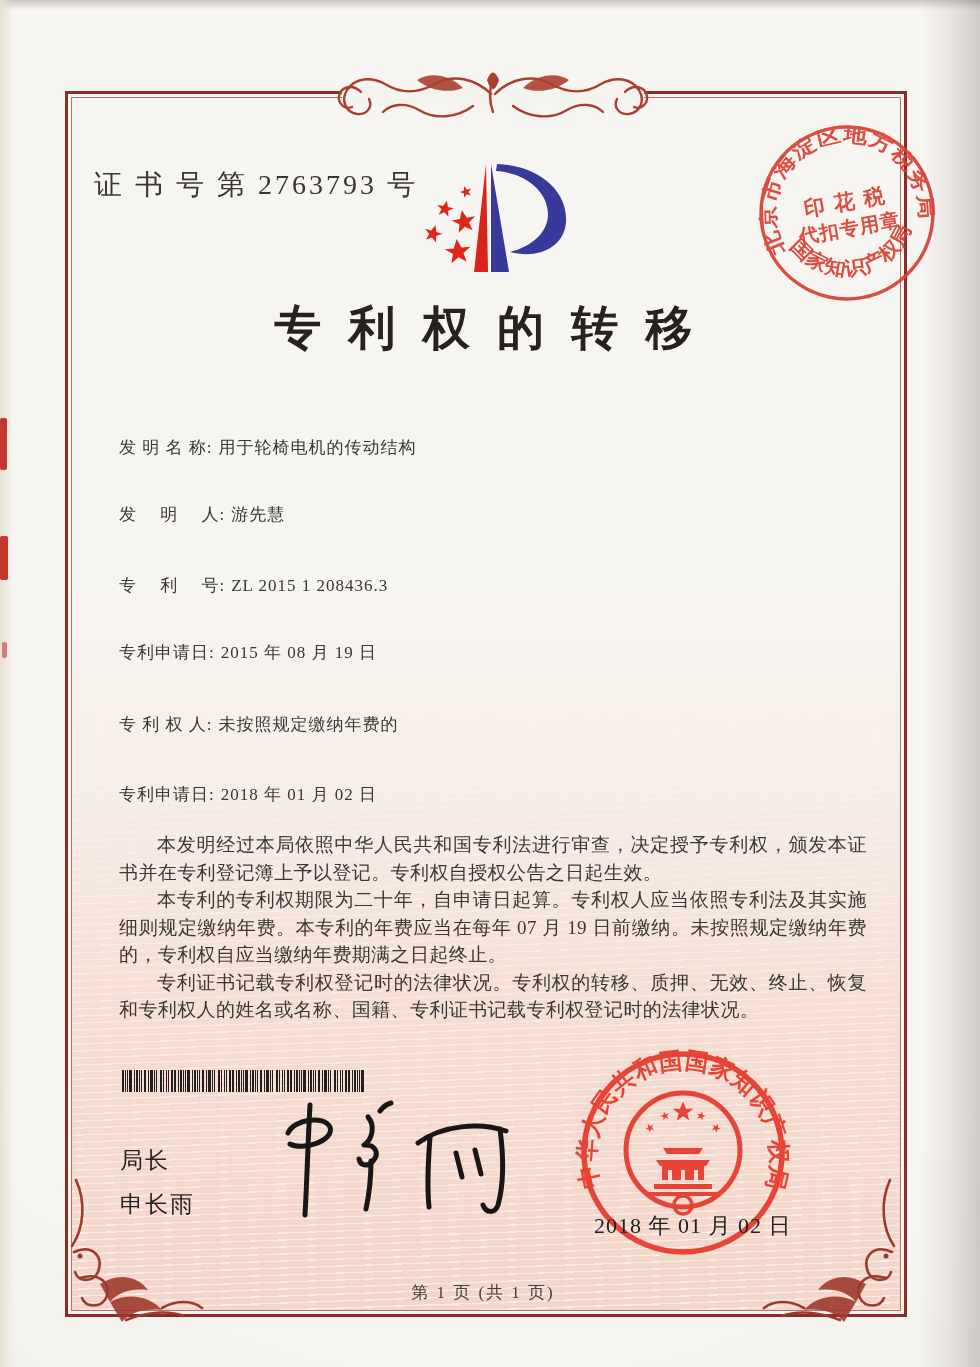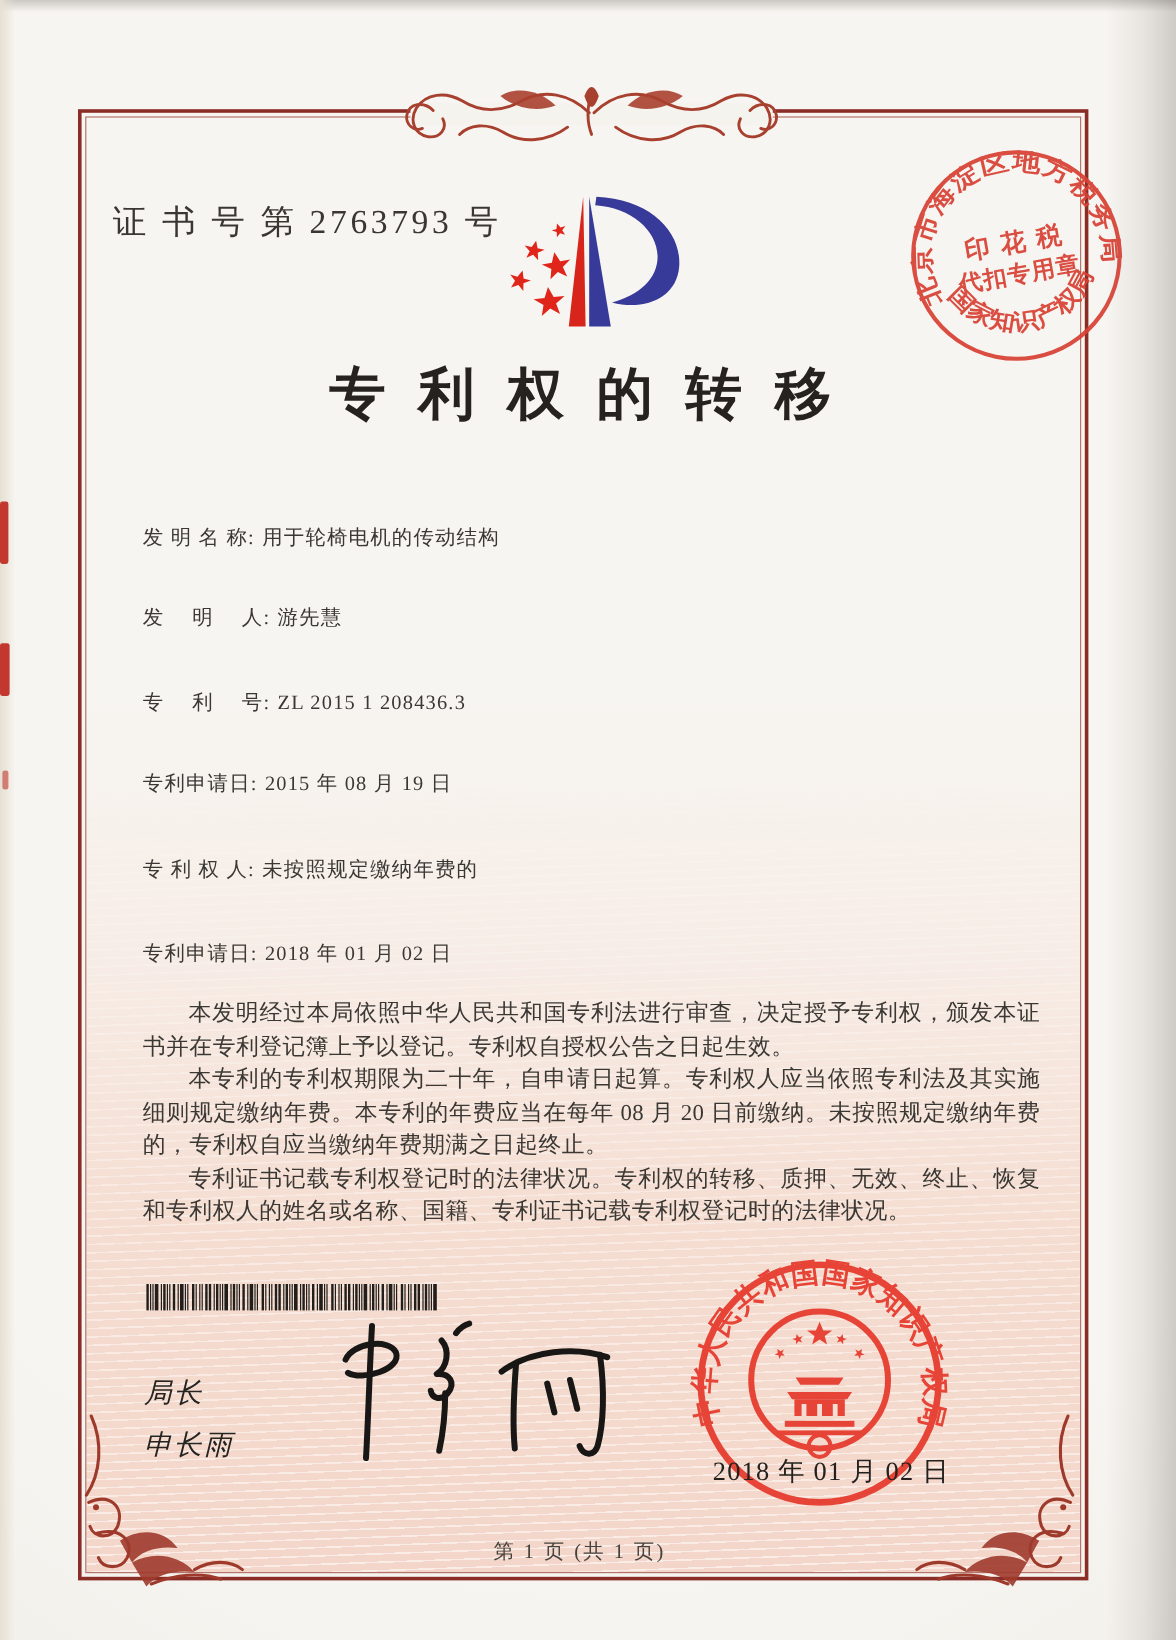--- a/index.html
+++ b/index.html
@@ -26,21 +26,21 @@
   .frame-inner{position:absolute;inset:3px;border:1px solid #b4756a;}
   
   .certno{left:94px;top:166px;font-size:28px;letter-spacing:3px;color:#3a3733;}
   .title{left:65px;top:297px;width:836px;text-align:center;font-size:47px;font-weight:600;
          color:#25221f;letter-spacing:.58em;padding-left:.6em;box-sizing:border-box;}
   .field{left:119px;font-size:17px;color:#3a3734;letter-spacing:1px;white-space:nowrap;}
   .field .val{margin-left:6px;}
   .paras{left:119px;top:831px;width:748px;font-size:19px;line-height:27.5px;color:#3b3834;letter-spacing:.4px;}
   .paras p{margin:0;text-indent:2em;text-align:justify;}
   .officer{left:120px;top:1138px;font-family:"Liberation Sans","DejaVu Sans",sans-serif;
-           font-size:23px;color:#262421;line-height:44px;letter-spacing:2px;font-style:italic;}
+           font-size:23px;color:#262421;line-height:44px;letter-spacing:2px;}
   .sealdate{left:594px;top:1211px;font-size:22px;color:#23201d;letter-spacing:1px;z-index:9;}
   .footer{left:65px;top:1281px;width:836px;text-align:center;font-size:17px;color:#45413c;letter-spacing:2px;}
   
   .barcode{left:122px;top:1070px;width:246px;height:22px;font-size:0;z-index:5;}
   .barcode i{display:inline-block;height:100%;background:#211e1b;vertical-align:top;}
   svg{overflow:visible;}
 </style>
 </head>
 <body>
 
@@ -146,21 +146,21 @@
 </div>
 <div class="abs field" style="top:713px;">
   <span>专 利 权 人:</span><span class="val">未按照规定缴纳年费的</span>
 </div>
 <div class="abs field" style="top:783px;">
   <span>专利申请日:</span><span class="val">2018 年 01 月 02 日</span>
 </div>
 
 <div class="abs paras">
   <p>本发明经过本局依照中华人民共和国专利法进行审查，决定授予专利权，颁发本证书并在专利登记簿上予以登记。专利权自授权公告之日起生效。</p>
-  <p>本专利的专利权期限为二十年，自申请日起算。专利权人应当依照专利法及其实施细则规定缴纳年费。本专利的年费应当在每年 08 月 20 日前缴纳。未按照规定缴纳年费的，专利权自应当缴纳年费期满之日起终止。</p>
+  <p>本专利的专利权期限为二十年，自申请日起算。专利权人应当依照专利法及其实施细则规定缴纳年费。本专利的年费应当在每年 07 月 19 日前缴纳。未按照规定缴纳年费的，专利权自应当缴纳年费期满之日起终止。</p>
   <p>专利证书记载专利权登记时的法律状况。专利权的转移、质押、无效、终止、恢复和专利权人的姓名或名称、国籍、专利证书记载专利权登记时的法律状况。</p>
 </div>
 
 <div class="abs barcode"><i style="width:2px;margin-right:1px"></i><i style="width:1px;margin-right:1px"></i><i style="width:1px;margin-right:1px"></i><i style="width:3px;margin-right:2px"></i><i style="width:1px;margin-right:1px"></i><i style="width:2px;margin-right:1px"></i><i style="width:1px;margin-right:1px"></i><i style="width:1px;margin-right:2px"></i><i style="width:2px;margin-right:2px"></i><i style="width:1px;margin-right:1px"></i><i style="width:3px;margin-right:1px"></i><i style="width:1px;margin-right:1px"></i><i style="width:1px;margin-right:3px"></i><i style="width:2px;margin-right:1px"></i><i style="width:1px;margin-right:2px"></i><i style="width:1px;margin-right:1px"></i><i style="width:1px;margin-right:2px"></i><i style="width:2px;margin-right:1px"></i><i style="width:2px;margin-right:2px"></i><i style="width:1px;margin-right:1px"></i><i style="width:2px;margin-right:1px"></i><i style="width:1px;margin-right:1px"></i><i style="width:1px;margin-right:1px"></i><i style="width:3px;margin-right:2px"></i><i style="width:1px;margin-right:1px"></i><i style="width:2px;margin-right:1px"></i><i style="width:1px;margin-right:1px"></i><i style="width:1px;margin-right:2px"></i><i style="width:2px;margin-right:2px"></i><i style="width:1px;margin-right:1px"></i><i style="width:3px;margin-right:1px"></i><i style="width:1px;margin-right:1px"></i><i style="width:1px;margin-right:3px"></i><i style="width:2px;margin-right:1px"></i><i style="width:1px;margin-right:2px"></i><i style="width:1px;margin-right:1px"></i><i style="width:1px;margin-right:2px"></i><i style="width:2px;margin-right:1px"></i><i style="width:2px;margin-right:2px"></i><i style="width:1px;margin-right:1px"></i><i style="width:2px;margin-right:1px"></i><i style="width:1px;margin-right:1px"></i><i style="width:1px;margin-right:1px"></i><i style="width:3px;margin-right:2px"></i><i style="width:1px;margin-right:1px"></i><i style="width:2px;margin-right:1px"></i><i style="width:1px;margin-right:1px"></i><i style="width:1px;margin-right:2px"></i><i style="width:2px;margin-right:2px"></i><i style="width:1px;margin-right:1px"></i><i style="width:3px;margin-right:1px"></i><i style="width:1px;margin-right:1px"></i><i style="width:1px;margin-right:3px"></i><i style="width:2px;margin-right:1px"></i><i style="width:1px;margin-right:2px"></i><i style="width:1px;margin-right:1px"></i><i style="width:1px;margin-right:2px"></i><i style="width:2px;margin-right:1px"></i><i style="width:2px;margin-right:2px"></i><i style="width:1px;margin-right:1px"></i><i style="width:2px;margin-right:1px"></i><i style="width:1px;margin-right:1px"></i><i style="width:1px;margin-right:1px"></i><i style="width:3px;margin-right:2px"></i><i style="width:1px;margin-right:1px"></i><i style="width:2px;margin-right:1px"></i><i style="width:1px;margin-right:1px"></i><i style="width:1px;margin-right:2px"></i><i style="width:2px;margin-right:2px"></i><i style="width:1px;margin-right:1px"></i><i style="width:3px;margin-right:1px"></i><i style="width:1px;margin-right:1px"></i><i style="width:1px;margin-right:3px"></i><i style="width:2px;margin-right:1px"></i><i style="width:1px;margin-right:2px"></i><i style="width:1px;margin-right:1px"></i><i style="width:1px;margin-right:2px"></i><i style="width:2px;margin-right:1px"></i><i style="width:2px;margin-right:2px"></i><i style="width:1px;margin-right:1px"></i><i style="width:2px;margin-right:1px"></i><i style="width:1px;margin-right:1px"></i><i style="width:1px;margin-right:1px"></i><i style="width:3px;margin-right:2px"></i></div>
 
 <div class="abs officer">
   <div>局长</div>
   <div>申长雨</div>
 </div>
 

